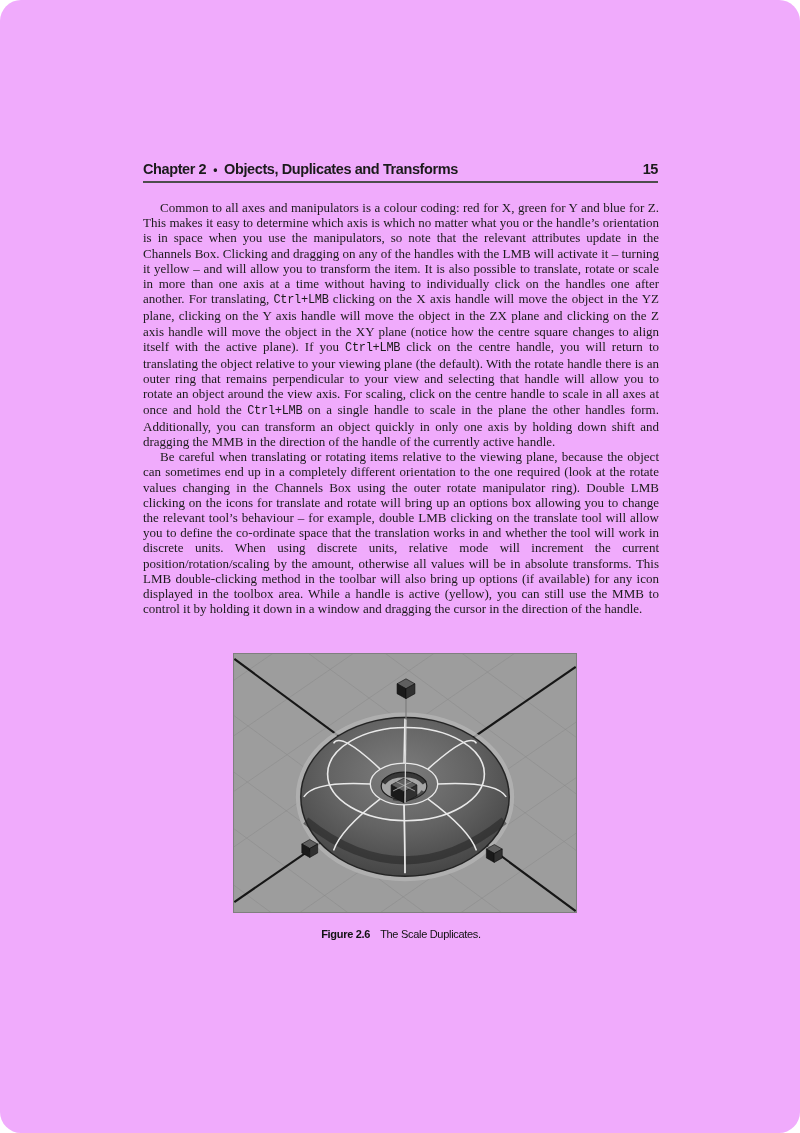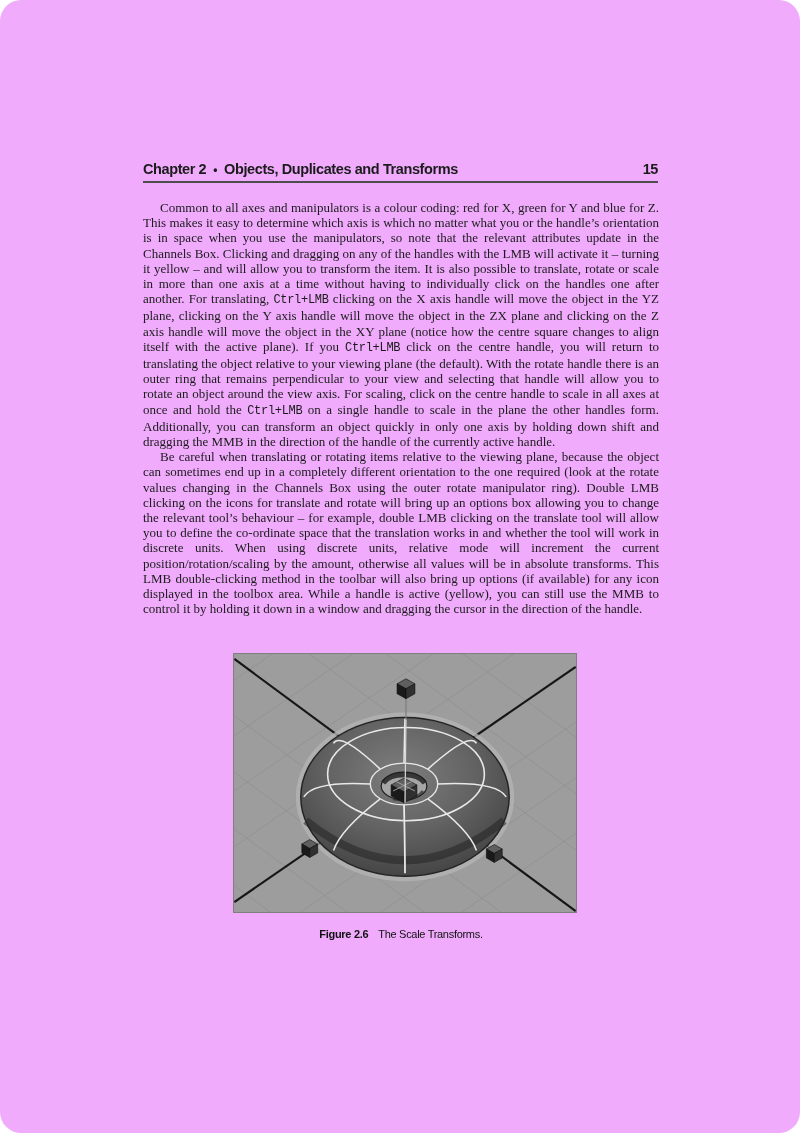--- a/index.html
+++ b/index.html
@@ -159,16 +159,16 @@
         <g>
           <polygon points="262,192 270,196.5 262,201 254,196.5" style="fill:var(--vp-cube_top_face,#5f5f5f)" stroke="#0f0f0f" stroke-width="0.6"></polygon>
           <polygon points="254,196.5 262,201 262,210 254,205.5" style="fill:var(--vp-cube_left_face,#1a1a1a)" stroke="#0f0f0f" stroke-width="0.6"></polygon>
           <polygon points="270,196.5 262,201 262,210 270,205.5" style="fill:var(--vp-cube_right_face,#303030)" stroke="#0f0f0f" stroke-width="0.6"></polygon>
         </g>
       </g>
     </svg>
   </div>
 
   <div class="figure-caption">
-    <span class="cap-label">Figure 2.6</span><span>The Scale Transforms.</span>
+    <span class="cap-label">Figure 2.6</span><span>The Scale Duplicates.</span>
   </div>
 
 </div>
 
 </body></html>

